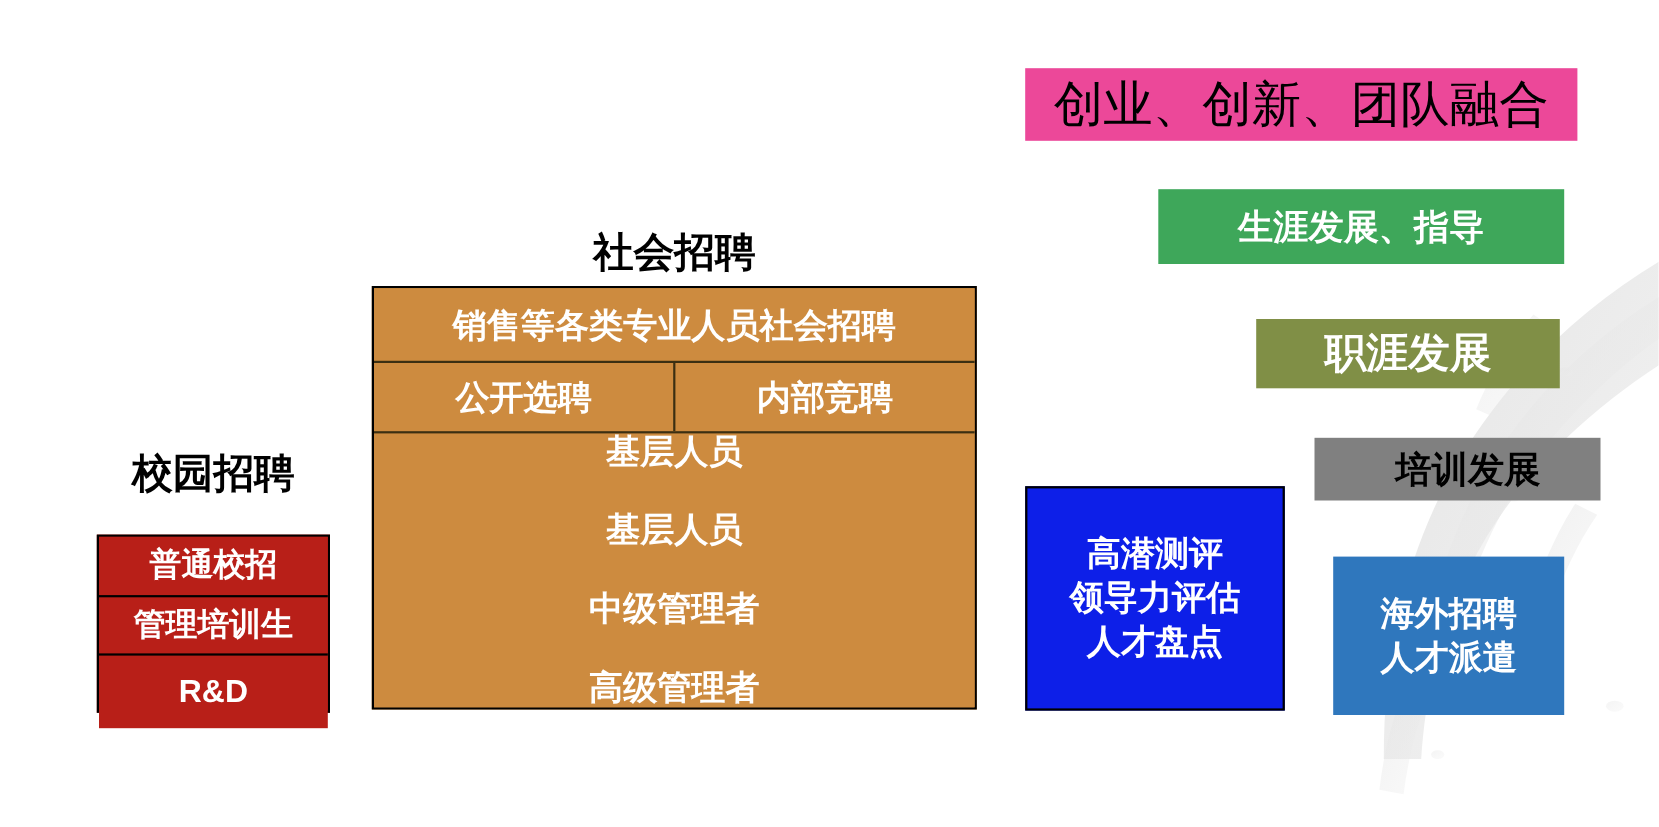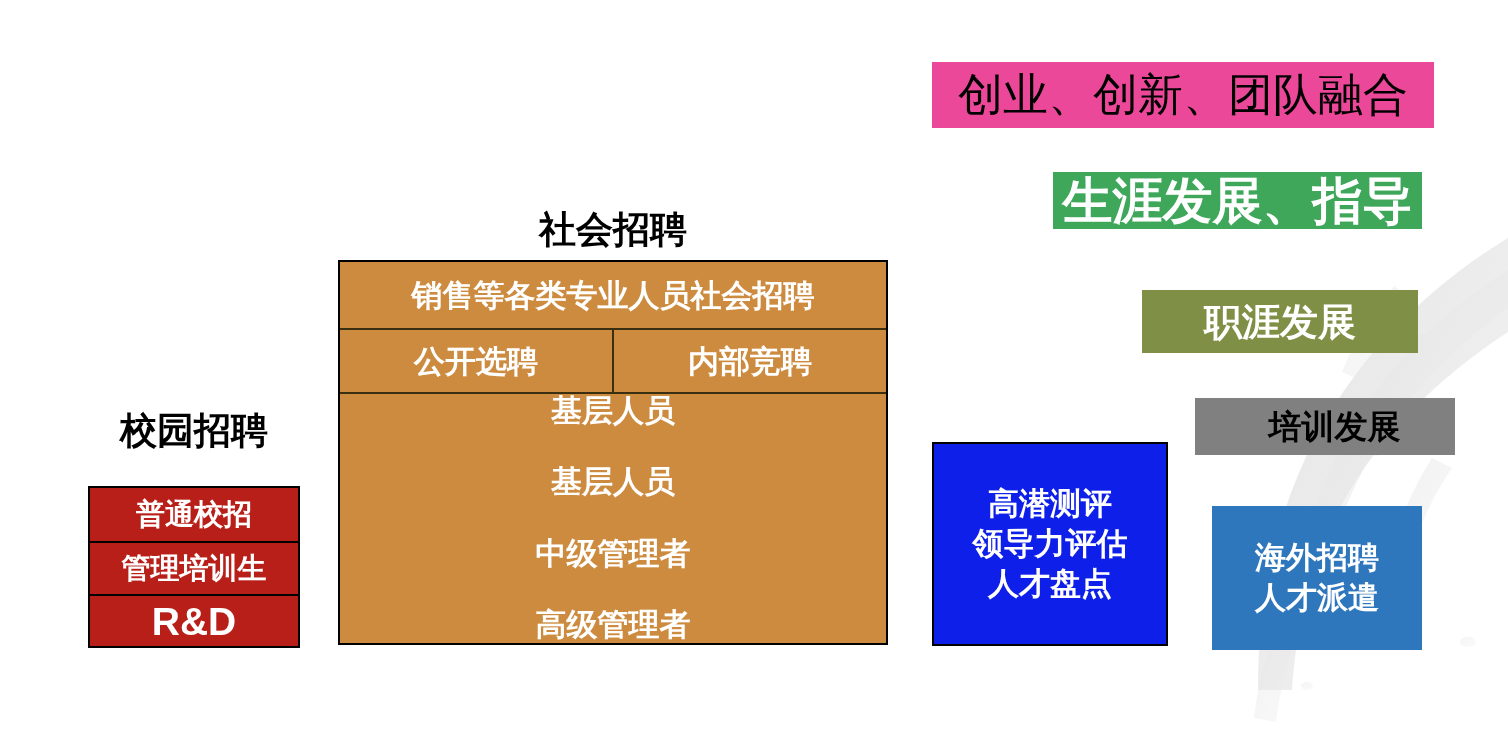--- a/index.html
+++ b/index.html
@@ -154,21 +154,21 @@
       <ellipse cx="1468" cy="642" rx="8" ry="5" opacity="0.4"></ellipse>
       <ellipse cx="1307" cy="686" rx="6" ry="4" opacity="0.4"></ellipse>
     </g>
   </svg>
 
   <div class="abs section-title" style="left:88px; top:412px; width:212px; font-size:37px;">校园招聘</div>
 
   <div class="abs red-stack" style="left:88px; top:486px; width:212px; height:162px;">
     <div class="red-row" style="height:53px; font-size:29px;">普通校招</div>
     <div class="red-row" style="height:53px; font-size:29px;">管理培训生</div>
-    <div class="red-row" style="height:52px; font-size:39px;">R&amp;D</div>
+    <div class="red-row" style="height:68px; font-size:29px;">R&amp;D</div>
   </div>
 
   <div class="abs section-title" style="left:338px; top:177px; width:550px; font-size:37px;margin-top:34px;">社会招聘</div>
 
   <div class="abs orange-table" style="left:338px; top:260px; width:550px; height:385px;">
 
     <div class="o-row" style="height:66px;">
       <div class="o-cell" style="font-size:31px;">销售等各类专业人员社会招聘</div>
     </div>
 
@@ -183,22 +183,22 @@
         <div class="line" style="font-size:31px;">基层人员</div>
         <div class="line" style="font-size:31px;">中级管理者</div>
         <div class="line" style="font-size:31px;">高级管理者</div>
       </div>
     </div>
   </div>
 
   <div class="abs banner banner-serif" style="left:932px; top:62px; width:502px; height:66px;
               background:#ec4899; font-size:45px;">创业、创新、团队融合</div>
 
-  <div class="abs banner" style="left:1053px; top:172px; width:369px; height:57px;
-              background:#3ea75a; color:#ffffff; font-weight:bold; font-size:50px;">生涯发展、指导</div>
+  <div class="abs banner" style="left:1053px; top:172px; width:369px; height:68px;
+              background:#3ea75a; color:#ffffff; font-weight:bold; font-size:32px;">生涯发展、指导</div>
 
   <div class="abs banner" style="left:1142px; top:290px; width:276px; height:63px;
               background:#808f46; color:#ffffff; font-weight:bold; font-size:38px;">职涯发展</div>
 
   <div class="abs banner" style="left:1195px; top:398px; width:260px; height:57px;
               background:#808080; color:#000000; font-weight:bold; font-size:33px;padding-left:19px;">培训发展</div>
 
   <div class="abs blue-box" style="left:932px; top:442px; width:236px; height:204px;
               background:#0d1fe8; border:2px solid #000000; font-size:31px;">
     <div class="line">高潜测评</div>

